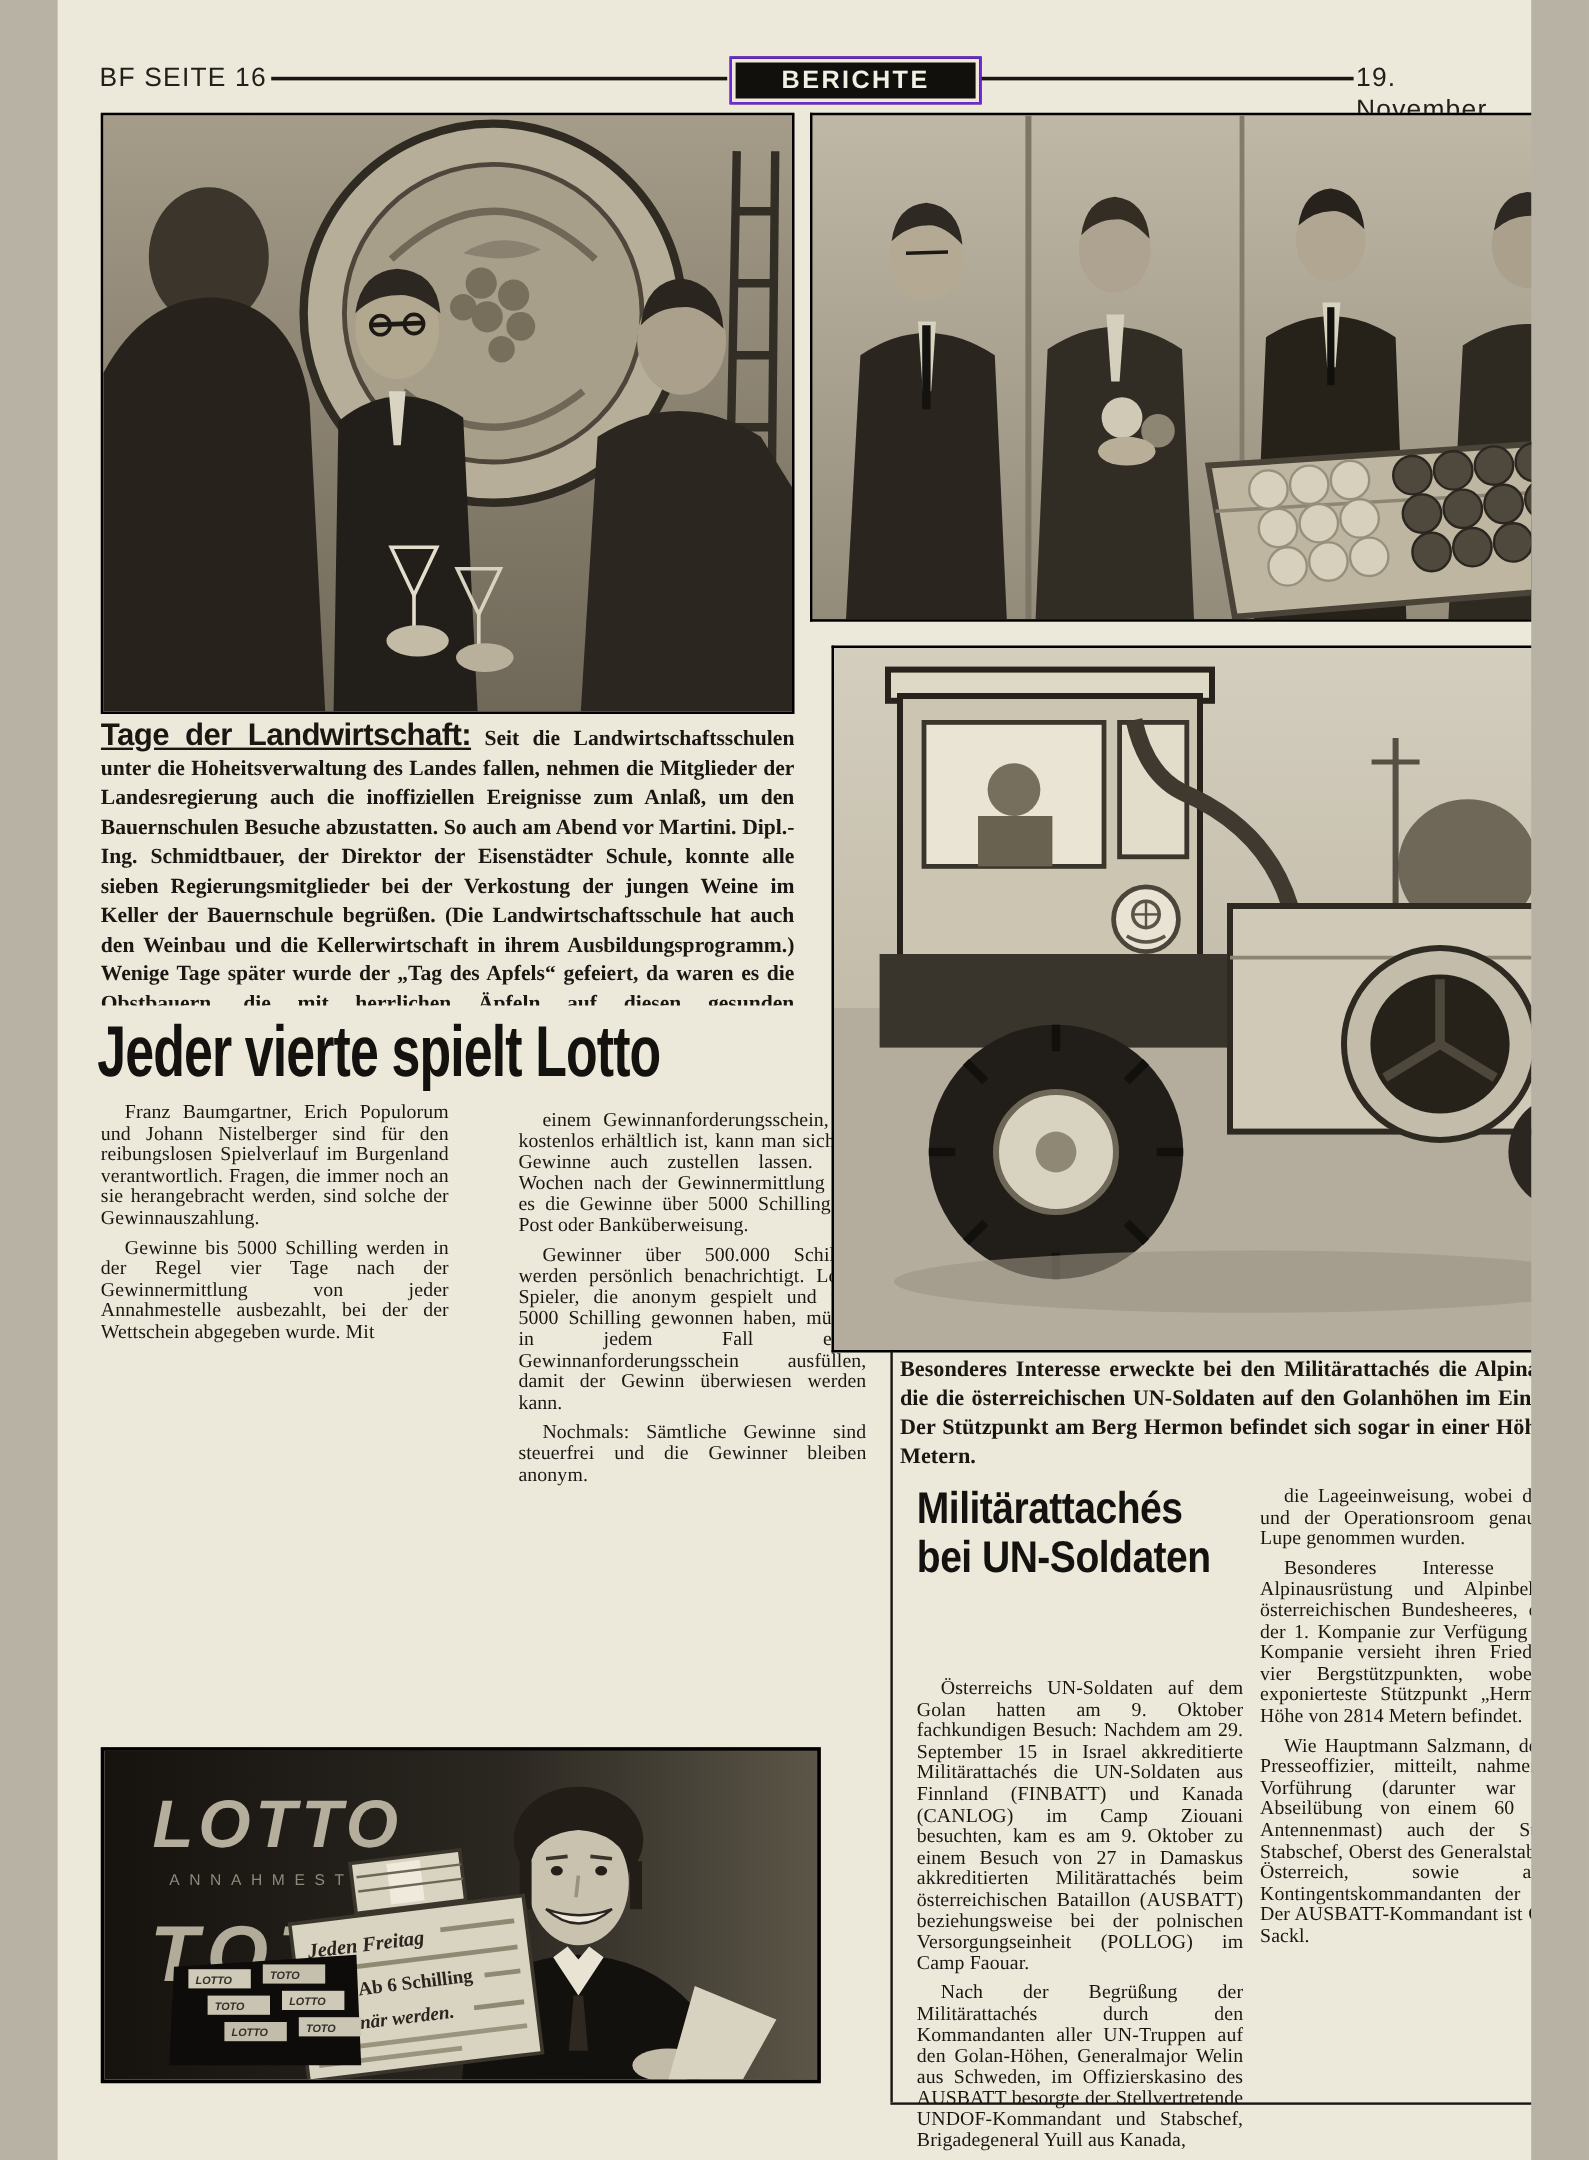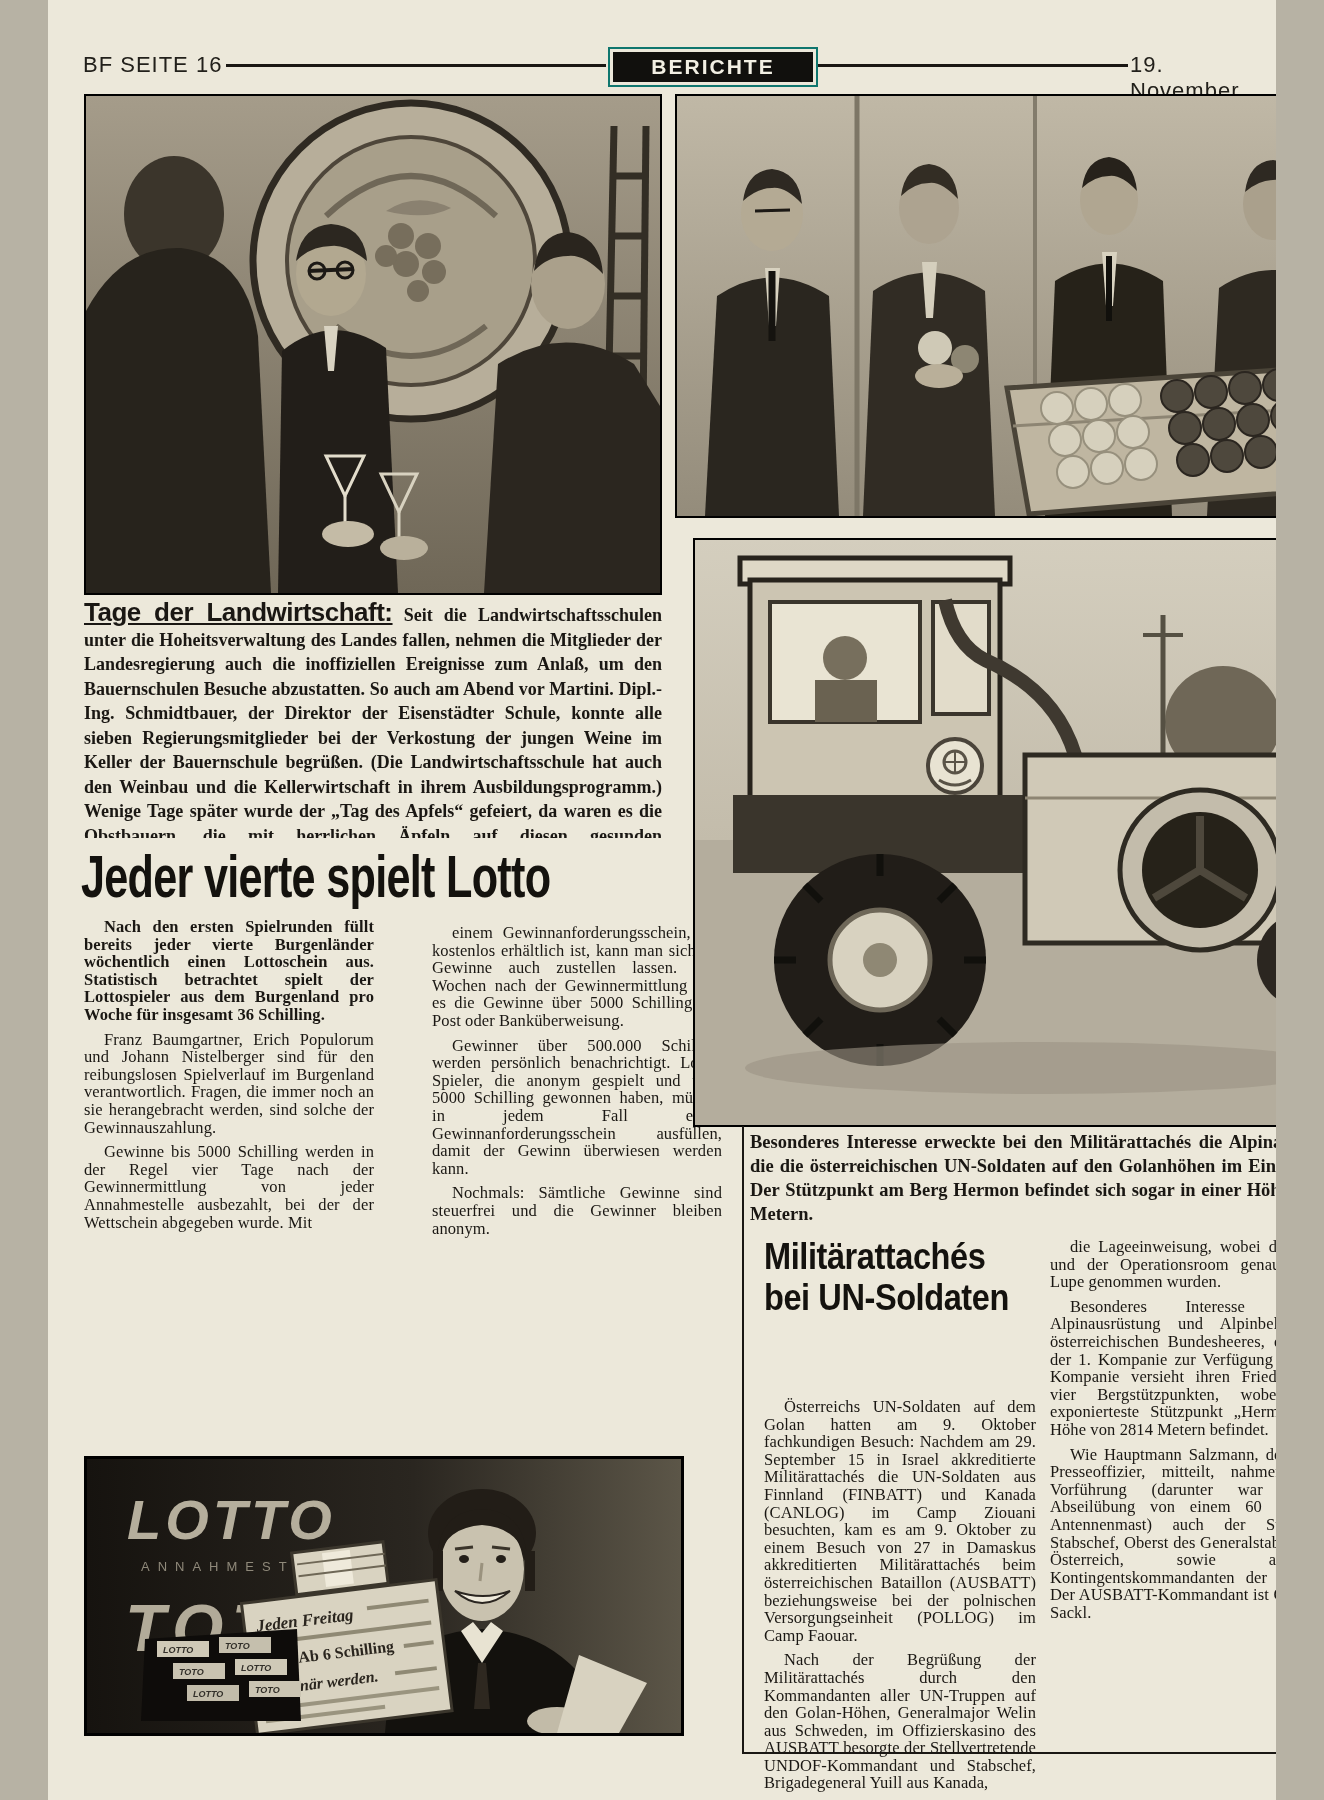--- a/index.html
+++ b/index.html
@@ -6,21 +6,21 @@
   .page{
     position:relative;width:1228px;height:1800px;margin:0 auto;
     background:#ece8da;overflow:hidden;color:#1a1713;
     font-family:"Liberation Serif","DejaVu Serif",serif;
   }
   .abs{position:absolute;}
   
   .hdr-label{font-family:"Liberation Sans","DejaVu Sans",sans-serif;font-size:22px;letter-spacing:1px;color:#22201b;}
   .hdr-rule{height:3px;background:#1a1713;}
   .berichte-box{
-    width:206px;height:36px;background:#11100d;border:2px solid #0f766e;
+    width:206px;height:36px;background:#11100d;border:2px solid #6d28d9;
     box-shadow:inset 0 0 0 3px #ece8da;display:flex;align-items:center;justify-content:center;
   }
   .berichte-box span{color:#f2efe3;font-family:"Liberation Sans",sans-serif;font-weight:bold;font-size:21px;letter-spacing:2px;}
   .edge-block{background:#11100d;}
   
   .photo{border:2px solid #000000;background:#8d8574;overflow:hidden;}
   .photo svg{display:block;}
   
   .farm-caption{margin:0;text-align:justify;font-weight:bold;font-size:18px;line-height:24.5px;overflow:hidden;}
   .farm-caption .lead{font-family:"Liberation Sans",sans-serif;font-size:26px;letter-spacing:-0.5px;text-decoration:underline;}
@@ -198,21 +198,20 @@
       <span class="lead">Tage der Landwirtschaft:</span>
       <span>Seit die Landwirtschaftsschulen unter die Hoheitsverwaltung des Landes fallen, nehmen die Mitglieder der Landesregierung auch die inoffiziellen Ereignisse zum Anlaß, um den Bauernschulen Besuche abzustatten. So auch am Abend vor Martini. Dipl.-Ing. Schmidtbauer, der Direktor der Eisenstädter Schule, konnte alle sieben Regierungsmitglieder bei der Verkostung der jungen Weine im Keller der Bauernschule begrüßen. (Die Landwirtschaftsschule hat auch den Weinbau und die Kellerwirtschaft in ihrem Ausbildungsprogramm.) Wenige Tage später wurde der „Tag des Apfels“ gefeiert, da waren es die Obstbauern, die mit herrlichen Äpfeln auf diesen gesunden Vitaminspender aus heimischen Gärten aufmerksam machten. Im Bild rechts die Delegation bei Landeshauptmann Theodor Kery.</span>
     </p>
   </div>
 
   <div class="abs" style="left:33px;top:842px;width:600px;height:70px;">
     <div class="headline-lotto">Jeder vierte spielt Lotto</div>
   </div>
 
   <div class="abs body-col" style="left:36px;top:918px;width:290px;height:352px;">
-    <p class="bold">Nach den ersten Spielrunden füllt bereits jeder vierte Burgenländer wöchentlich einen Lottoschein aus. Statistisch betrachtet spielt der Lottospieler aus dem Burgenland pro Woche für insgesamt 36 Schilling.</p>
     <p>Franz Baumgartner, Erich Populorum und Johann Nistelberger sind für den reibungslosen Spielverlauf im Burgenland verantwortlich. Fragen, die immer noch an sie herangebracht werden, sind solche der Gewinnauszahlung.</p>
     <p>Gewinne bis 5000 Schilling werden in der Regel vier Tage nach der Gewinnermittlung von jeder Annahmestelle ausbezahlt, bei der der Wettschein abgegeben wurde. Mit</p>
   </div>
   <div class="abs body-col" style="left:336px;top:924px;width:290px;height:352px;margin-left:48px;">
     <p>einem Gewinnanforderungsschein, der kostenlos erhältlich ist, kann man sich die Gewinne auch zustellen lassen. Vier Wochen nach der Gewinnermittlung gibt es die Gewinne über 5000 Schilling per Post oder Banküberweisung.</p>
     <p>Gewinner über 500.000 Schilling werden persönlich benachrichtigt. Lotto-Spieler, die anonym gespielt und über 5000 Schilling gewonnen haben, müssen in jedem Fall einen Gewinnanforderungsschein ausfüllen, damit der Gewinn überwiesen werden kann.</p>
     <p>Nochmals: Sämtliche Gewinne sind steuerfrei und die Gewinner bleiben anonym.</p>
   </div>
 
   <div class="abs photo" style="left:645px;top:538px;width:679px;height:585px;border-right:none;">

